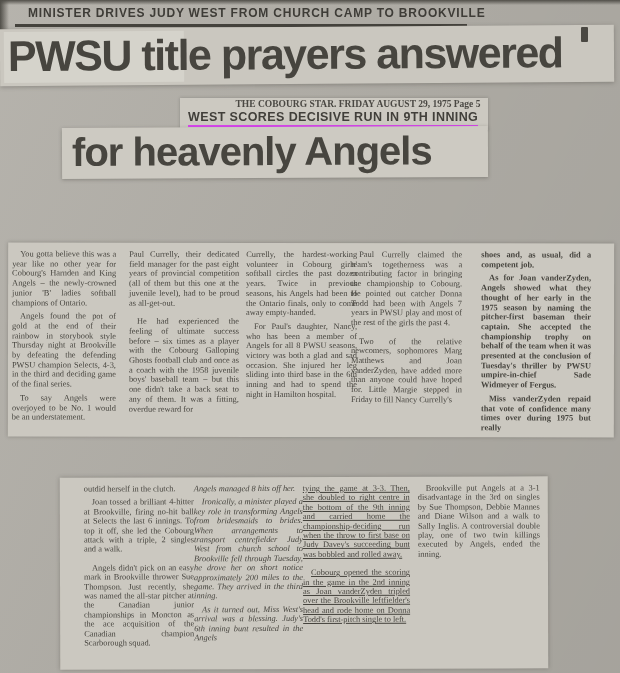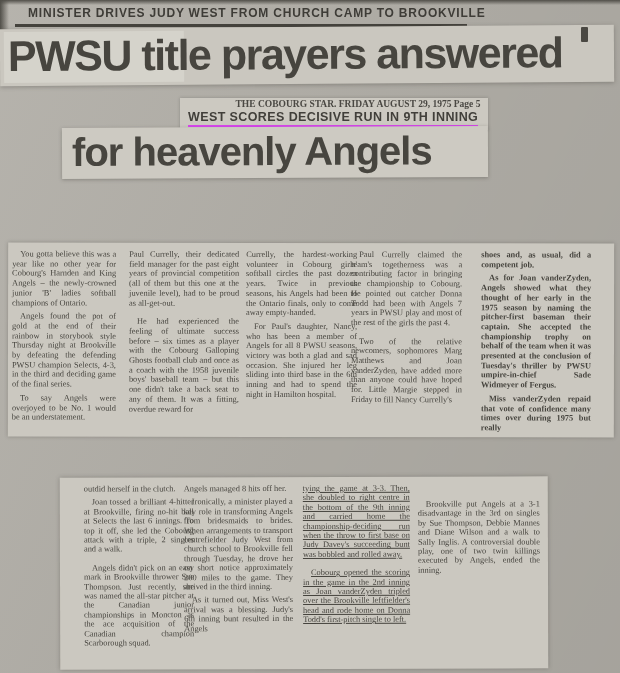--- a/index.html
+++ b/index.html
@@ -62,23 +62,23 @@
   .col p.gap-lg{margin-top:9px;}
   .col p.indent{text-indent:8px;}
   
   .t-c1{left:4px;width:104px;}
   .t-c2{left:121px;width:110px;}
   .t-c3{left:238px;width:111px;}
   .t-c4{left:343px;width:111px;}
   .t-c5{left:473px;width:110px;font-weight:bold;}
   
   .b-c1{left:8px;width:110px;margin-left:16px;}
-  .b-c2{left:124px;width:109px;}
+  .b-c2{left:134px;width:109px;font-style:italic;}
   .b-c3{left:243px;width:107px;text-decoration:underline;}
-  .b-c4{left:358px;width:122px;margin-top:16px;}
+  .b-c4{left:358px;width:122px;}
 </style>
 </head>
 <body>
 
 <div id="stage">
 
   <div class="edge-top"></div>
   <div class="edge-left"></div>
 
   <div class="kicker">MINISTER DRIVES JUDY WEST FROM CHURCH CAMP TO BROOKVILLE</div>

